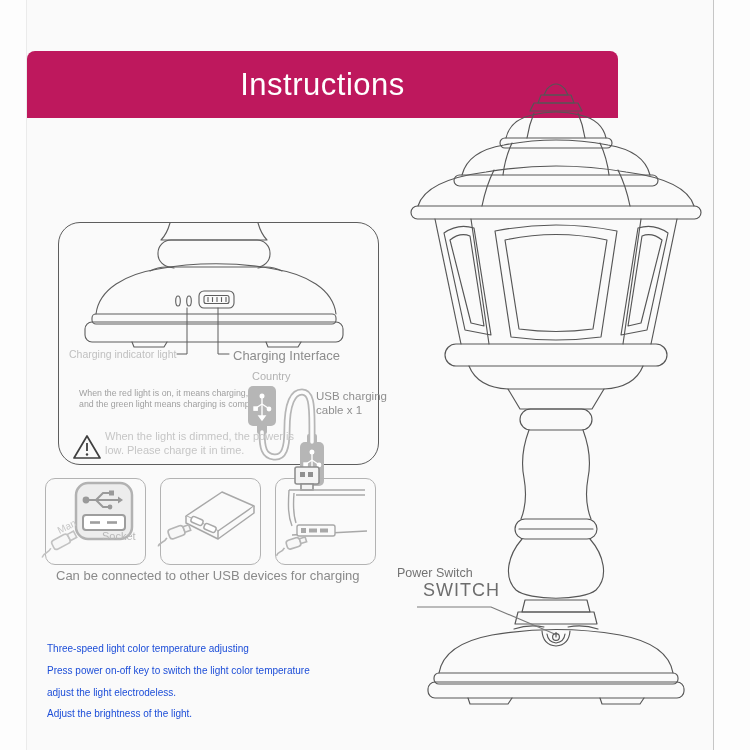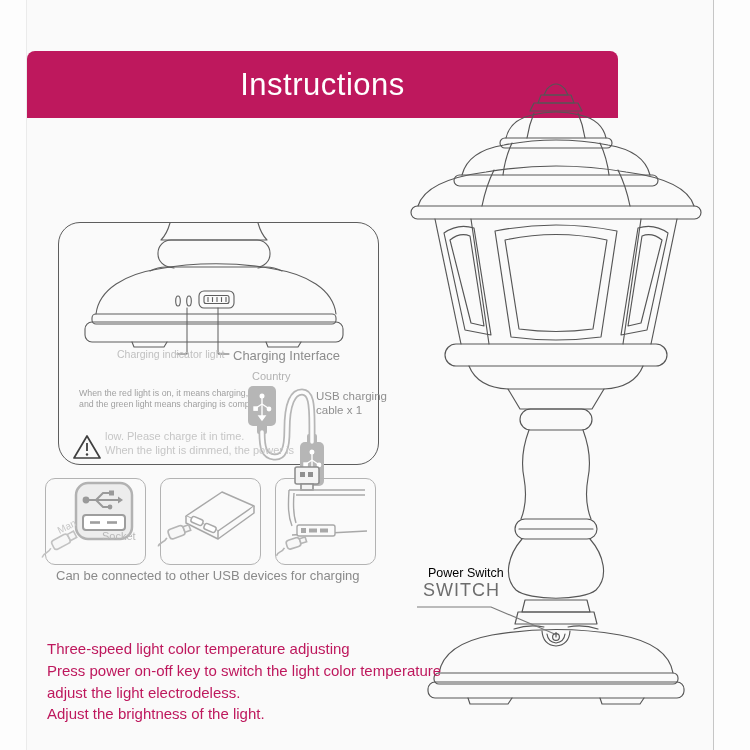--- a/index.html
+++ b/index.html
@@ -25,37 +25,37 @@
     display:flex; align-items:center; justify-content:center;margin-top:48px;
   }
   #page-title {
     color:#ffffff; font-size:31px; letter-spacing:0.5px; font-weight:400;
   }
   #diagram-box {
     left:58px; top:222px; width:321px; height:243px;
     border:1.5px solid #5d5d5d; border-radius:22px;
   }
   .lbl { position:absolute; white-space:nowrap; }
-  #charging-indicator-label { left:69px;  top:348px; font-size:10.5px; color:#c0c0c0;margin-left:48px; }
+  #charging-indicator-label { left:69px;  top:348px; font-size:10.5px; color:#c0c0c0; }
   #charging-interface-label { left:233px; top:348px; font-size:13px; color:#8d8d8d; }
   #charging-note { left:79px; top:388px; font-size:8.8px; line-height:10.5px; color:#a0a0a0; white-space:nowrap; }
   #country-label { left:252px; top:370px; font-size:11px; color:#b3b3b3; }
   #usb-cable-label { left:316px; top:389px; font-size:11.5px; line-height:14px; color:#8f8f8f; }
   #warning-note { left:105px; top:430px; font-size:11px; line-height:13.5px; color:#c6c6c6; white-space:nowrap; }
   .mini-box {
     position:absolute; top:478px; width:101px; height:87px;
     border:1.4px solid #b3b3b3; border-radius:10px;
   }
   #man-label { left:57px; top:521px; font-size:10px; color:#c6c6c6; transform:rotate(-26deg); }
   #socket-label { left:102px; top:530px; width:38px; font-size:11px; line-height:12px;
                   color:#b8b8b8; word-break:break-all; white-space:normal; }
   #usb-devices-caption { left:56px; top:568px; font-size:13px; color:#8a8a8a; }
-  #power-switch-label { left:428px; top:566px; font-size:12.5px; color:#000000; }
+  #power-switch-label { left:397px; top:566px; font-size:12.5px; color:#737373; }
   #switch-label { left:423px; top:580px; font-size:18px; letter-spacing:1px; color:#6d6d6d; }
-  #instruction-text { left:47px; top:638px; font-size:15px; line-height:21.8px; color:#be185d; }
+  #instruction-text { left:47px; top:638px; font-size:10px; line-height:21.8px; color:#1d4ed8; }
   svg { display:block; overflow:visible; }
 </style>
 </head>
 <body>
 
 <div class="abs" id="content-area"></div>
 
 <div class="abs" id="header-bar">
   <div id="page-title">Instructions</div>
 </div>
@@ -143,22 +143,22 @@
   <div>USB charging</div>
   <div>cable x 1</div>
 </div>
 
 <svg class="abs" style="left:72px; top:433px;" width="30" height="28" viewBox="0 0 30 28">
   <path d="M15,3 L28,25 H2 Z" fill="none" stroke="#3f3f3f" stroke-width="1.7" stroke-linejoin="round"></path>
   <line x1="15" y1="10" x2="15" y2="18" stroke="#3f3f3f" stroke-width="1.8"></line>
   <circle cx="15" cy="21.5" r="1.2" fill="#3f3f3f"></circle>
 </svg>
 <div class="lbl" id="warning-note">
+  <div>When the light is dimmed, the power is</div>
   <div>low. Please charge it in time.</div>
-  <div>When the light is dimmed, the power is</div>
 </div>
 
 <div class="mini-box" style="left:45px;"></div>
 <div class="mini-box" style="left:160px;"></div>
 <div class="mini-box" style="left:275px;"></div>
 
 <svg class="abs" style="left:45px; top:478px;" width="101" height="87" viewBox="0 0 101 87">
   <rect x="31" y="5" width="56" height="56" rx="12" fill="#ededed" stroke="#b2b2b2" stroke-width="2.5"></rect>
   <g stroke="#9a9a9a" stroke-width="2" fill="none">
     <circle cx="41" cy="22" r="2.4" fill="#9a9a9a"></circle>

